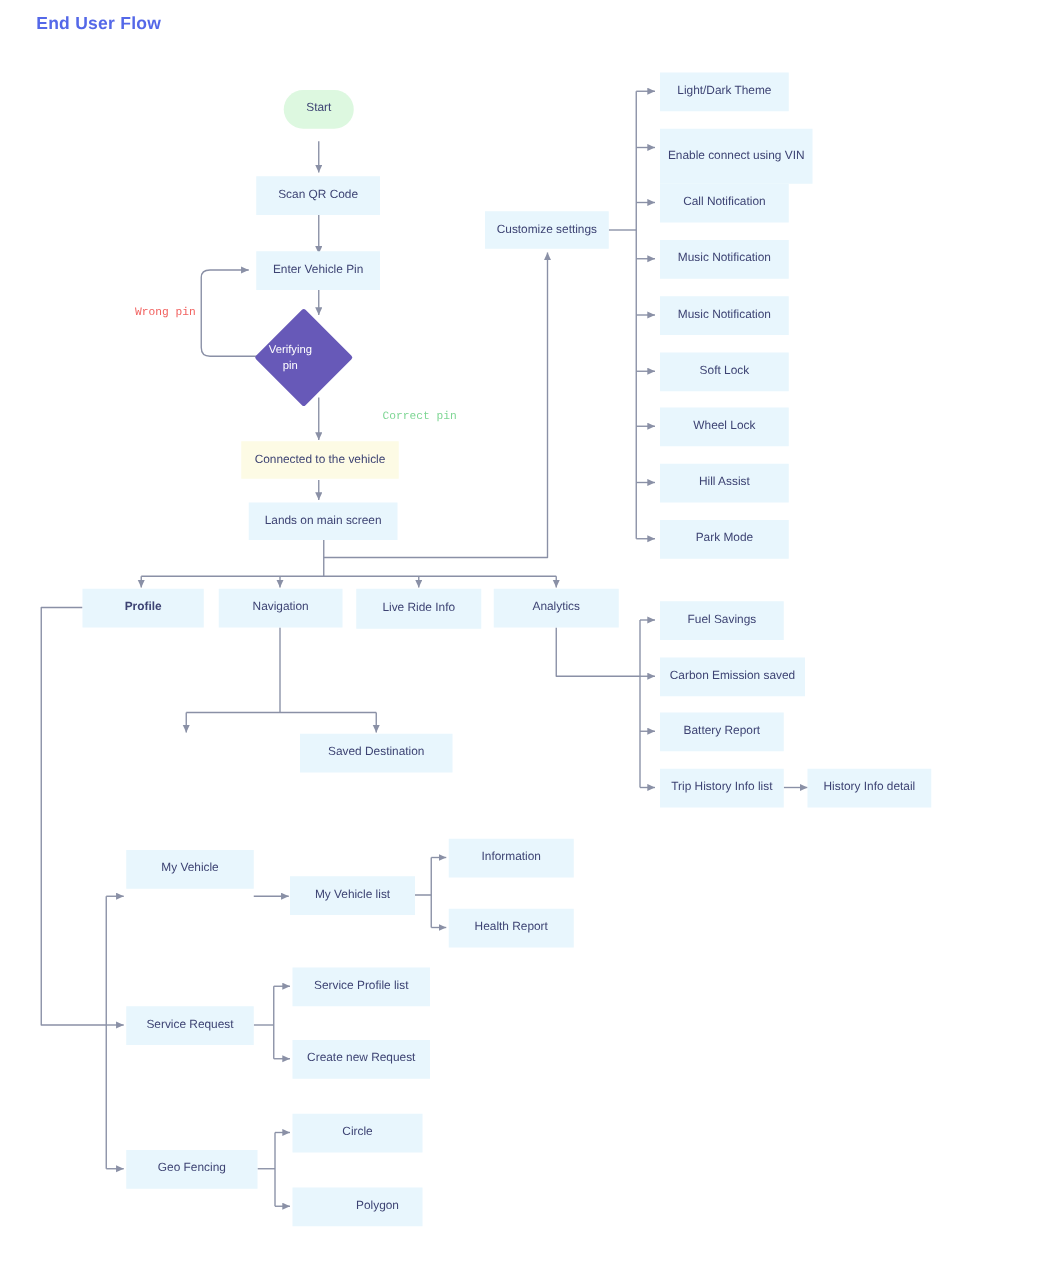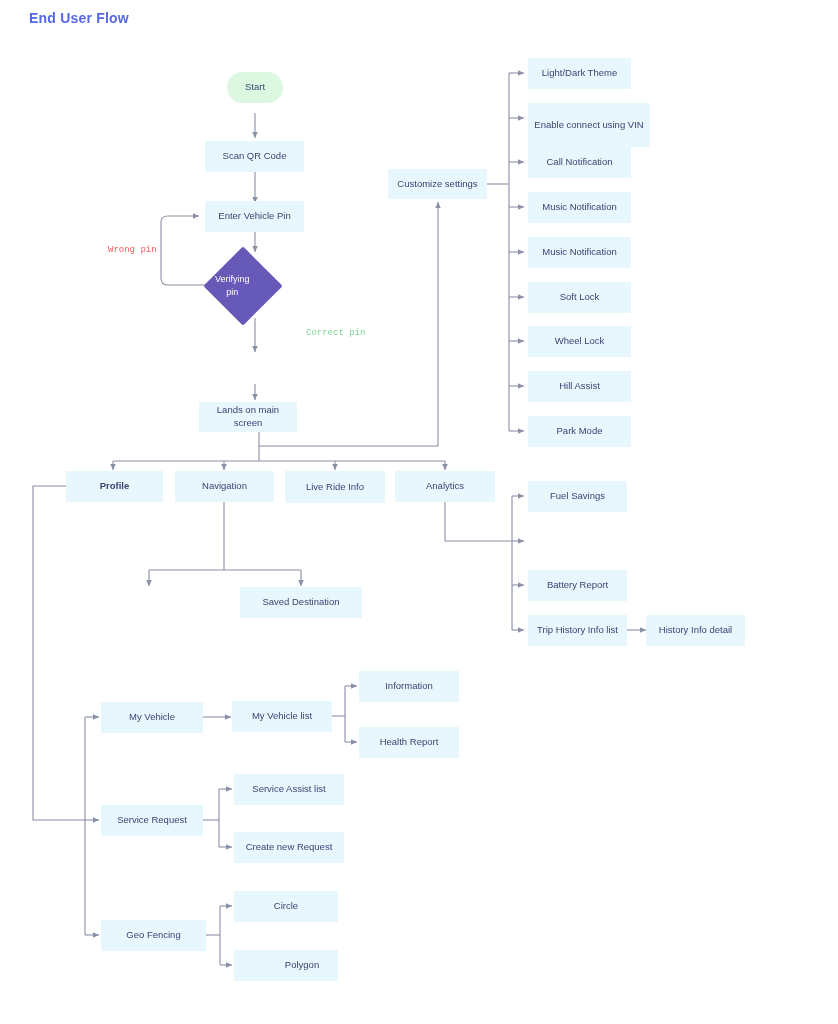--- a/index.html
+++ b/index.html
@@ -178,44 +178,46 @@
   <div class="node" style="left:205px;top:141px;width:99px;height:31px;">Scan QR Code</div>
 
   <div class="node" style="left:205px;top:201px;width:99px;height:31px;">Enter Vehicle Pin</div>
 
   <div class="diamond-wrap" style="left:215px;top:246px;width:80px;height:79px;">
     <div class="inner"></div>
     <div class="dlabel">Verifying
 pin</div>
   </div>
 
-
-  <div class="node" style="left:199px;top:402px;width:98px;height:30px;">Lands on main screen</div>
+  <div class="node warn" style="left:193px;top:353px;width:126px;height:30px;">Connected to the vehicle</div>
+
+  <div class="node" style="left:199px;top:402px;width:119px;height:30px;">Lands on main screen</div>
 
   <div class="node" style="left:388px;top:169px;width:99px;height:30px;">Customize settings</div>
 
   <div class="node" style="left:66px;top:471px;width:97px;height:31px;font-weight:bold;">Profile</div>
   <div class="node" style="left:175px;top:471px;width:99px;height:31px;">Navigation</div>
   <div class="node" style="left:285px;top:471px;width:100px;height:32px;">Live Ride Info</div>
   <div class="node" style="left:395px;top:471px;width:100px;height:31px;">Analytics</div>
 
   <div class="node" style="left:240px;top:587px;width:122px;height:31px;">Saved Destination</div>
 
   <div class="node" style="left:528px;top:481px;width:99px;height:31px;">Fuel Savings</div>
+  <div class="node" style="left:528px;top:526px;width:116px;height:31px;">Carbon Emission saved</div>
   <div class="node" style="left:528px;top:570px;width:99px;height:31px;">Battery Report</div>
   <div class="node" style="left:528px;top:615px;width:99px;height:31px;">Trip History Info list</div>
   <div class="node" style="left:646px;top:615px;width:99px;height:31px;">History Info detail</div>
 
-  <div class="node" style="left:101px;top:702px;width:102px;height:31px;">My Vehicle</div>
+  <div class="node" style="left:101px;top:680px;width:102px;height:31px;">My Vehicle</div>
   <div class="node" style="left:232px;top:701px;width:100px;height:31px;">My Vehicle list</div>
   <div class="node" style="left:359px;top:671px;width:100px;height:31px;">Information</div>
   <div class="node" style="left:359px;top:727px;width:100px;height:31px;">Health Report</div>
 
   <div class="node" style="left:101px;top:805px;width:102px;height:31px;">Service Request</div>
-  <div class="node" style="left:234px;top:774px;width:110px;height:31px;">Service Assist list</div>
+  <div class="node" style="left:234px;top:774px;width:110px;height:31px;">Service Profile list</div>
   <div class="node" style="left:234px;top:832px;width:110px;height:31px;">Create new Request</div>
 
   <div class="node" style="left:101px;top:920px;width:105px;height:31px;">Geo Fencing</div>
   <div class="node" style="left:234px;top:891px;width:104px;height:31px;">Circle</div>
   <div class="node" style="left:234px;top:950px;width:104px;height:31px;padding-left:36px;">Polygon</div>
 
   <div id="settings-list">
       <div class="node" style="left: 528px; top: 58px; width: 103px; height: 31px;">Light/Dark Theme</div>
       <div class="node" style="left: 528px; top: 103px; width: 122px; height: 44px;">Enable connect using VIN</div>
       <div class="node" style="left: 528px; top: 147px; width: 103px; height: 31px;">Call Notification</div>

